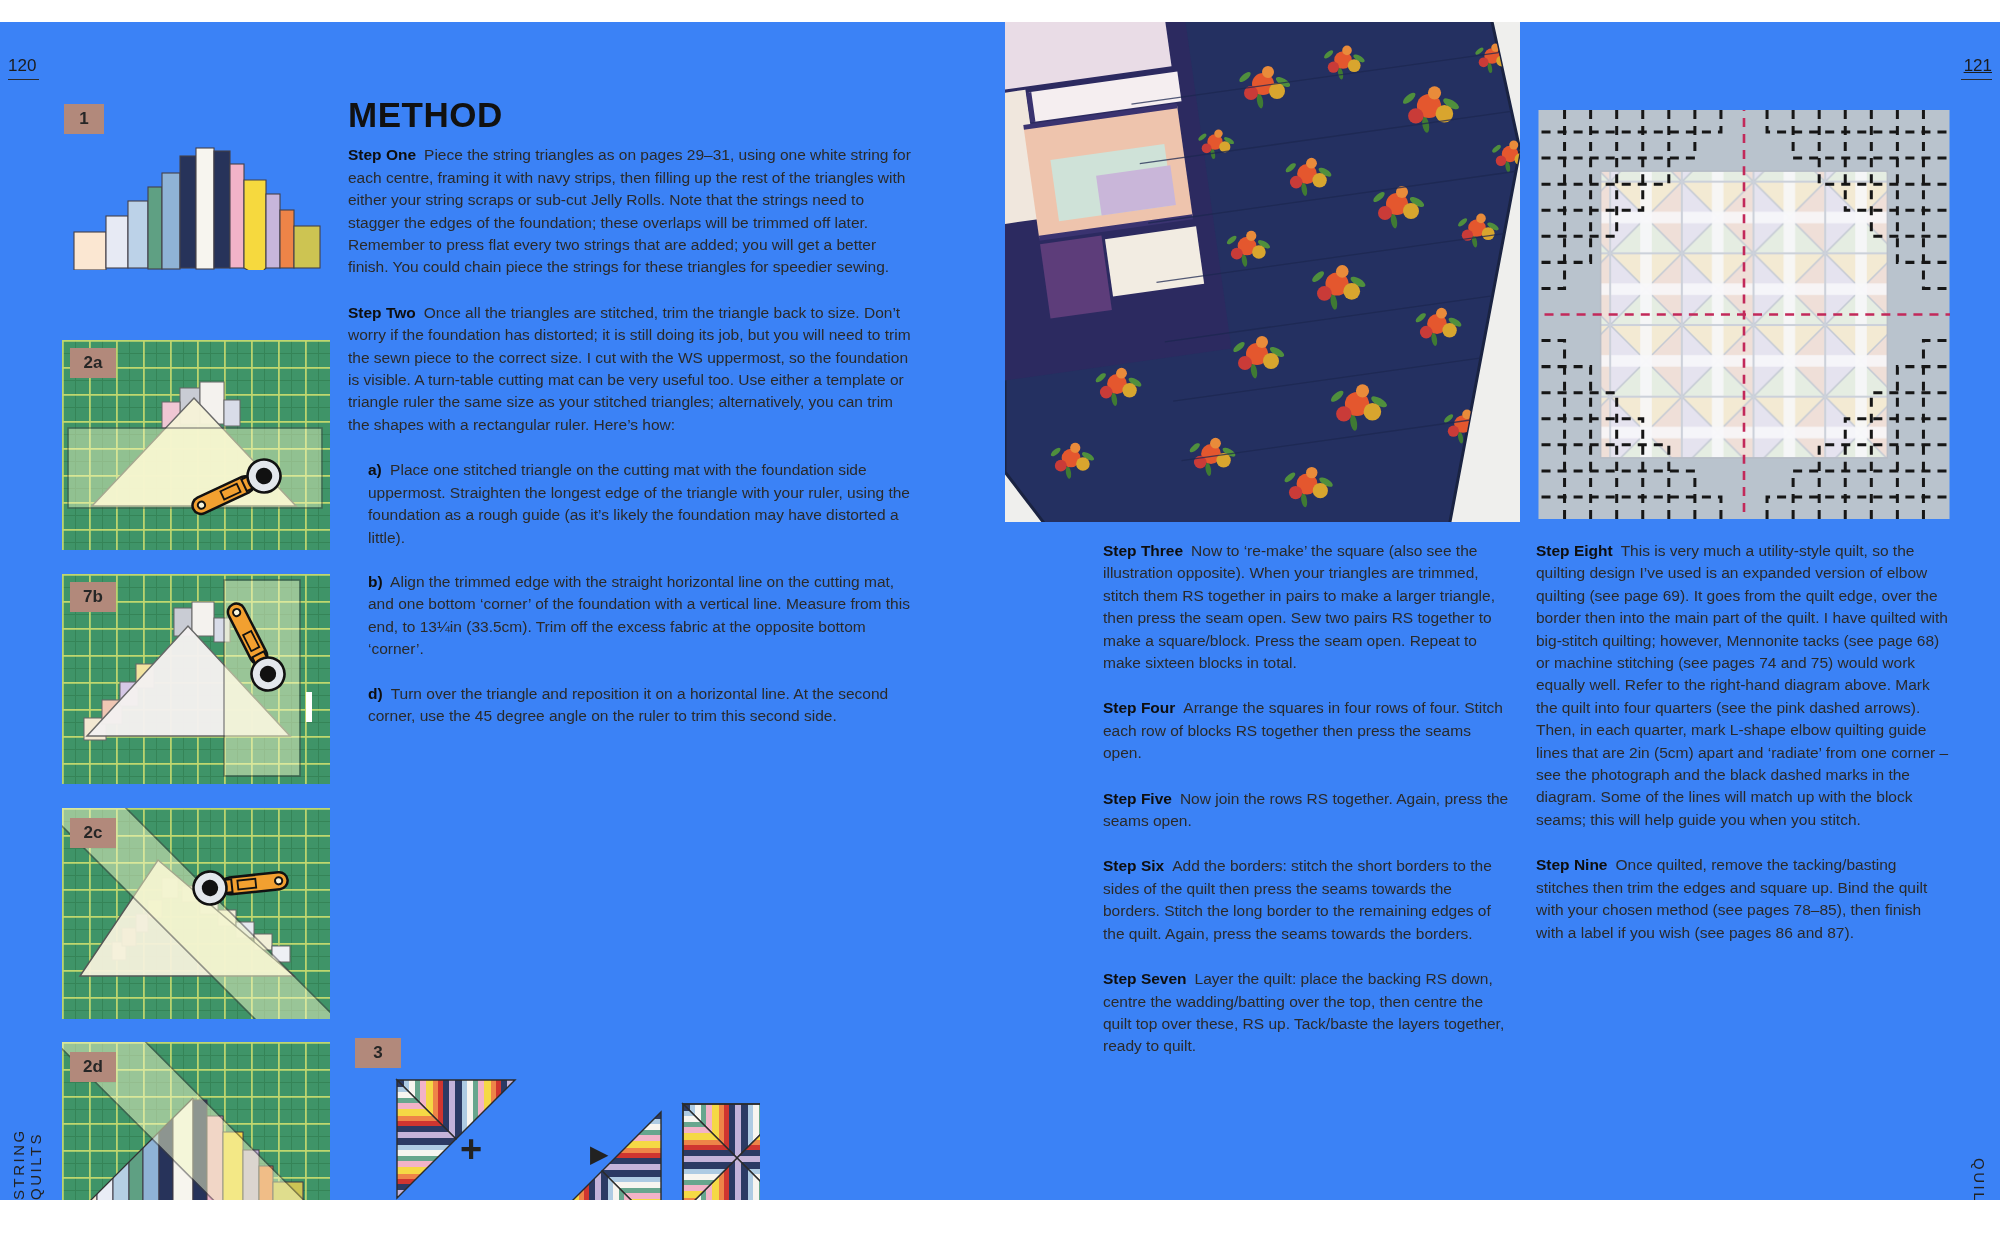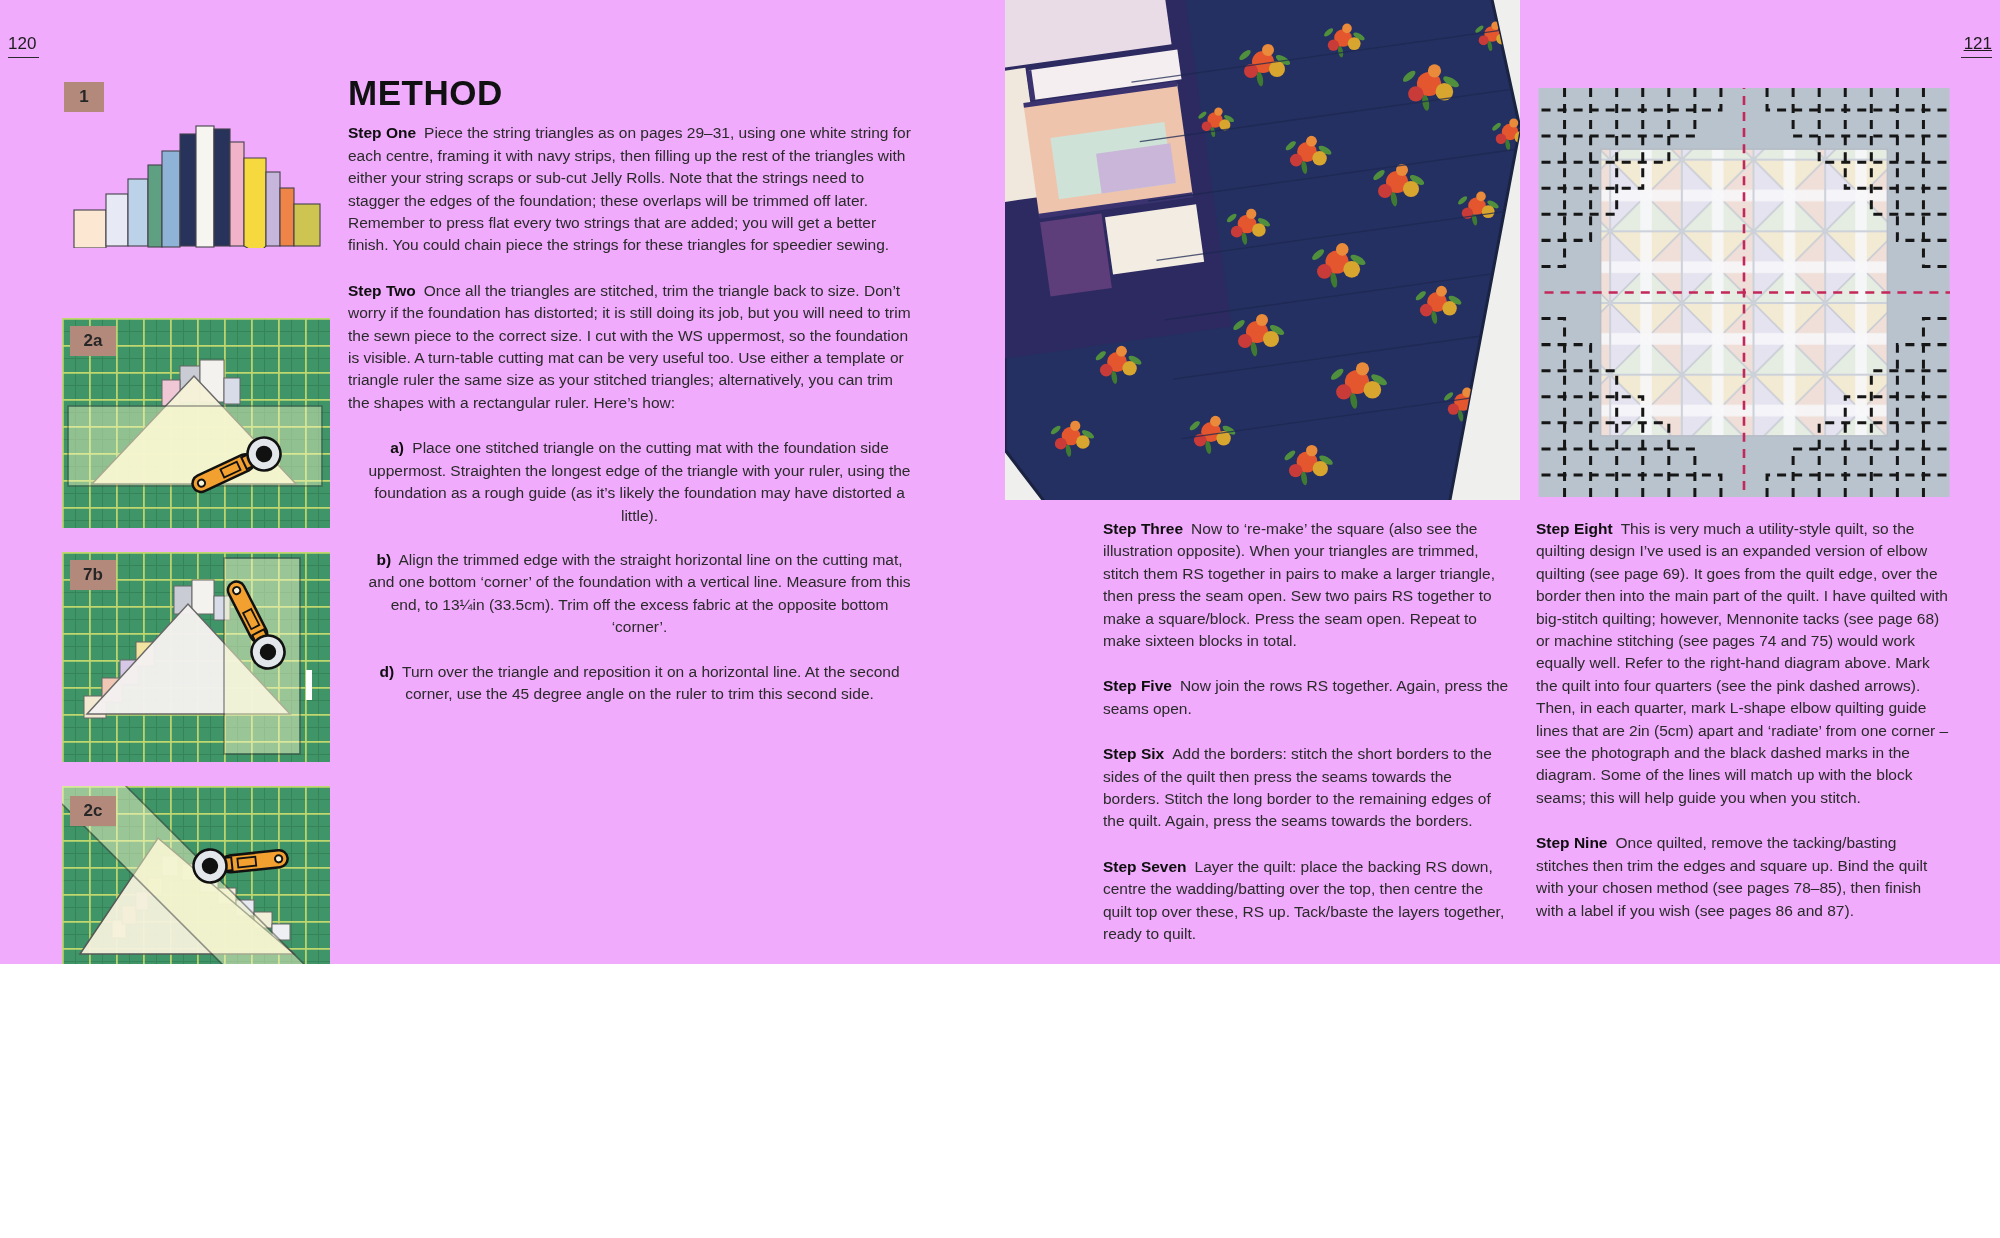--- a/index.html
+++ b/index.html
@@ -1,34 +1,34 @@
 <!DOCTYPE html>
 <html><head>
 <meta charset="utf-8">
 <style>
   html,body{margin:0;padding:0;background:#ffffff;}
-  #page{position:relative;width:2000px;height:964px;background:#f0abfc;overflow:hidden;
-        font-family:"Liberation Sans", sans-serif;color:#2a2a2a;}
+  #page{position:relative;width:2000px;height:1178px;background:#3b82f6;overflow:hidden;
+        font-family:"Liberation Sans", sans-serif;color:#2a2a2a;margin-top:22px;}
   .pageno{position:absolute;top:34px;font-size:17px;color:#1c1c1c;
           border-bottom:1.6px solid #2b2b2b;padding:0 3px 3px 0;}
   .pageno.left{left:8px;}
   .pageno.right{right:8px;padding:0 0 3px 3px;text-decoration:underline;}
   .vtext-left{position:absolute;left:10px;top:1072px;writing-mode:vertical-rl;transform:rotate(180deg);
           font-size:15px;letter-spacing:2.5px;color:#222;}
   .vtext-right{position:absolute;left:1971px;top:1136px;writing-mode:vertical-rl;
           font-size:15px;letter-spacing:2.5px;color:#222;}
   .figlabel{position:absolute;width:46px;height:30px;background:#b2897b;color:#262626;
           font-weight:bold;font-size:17px;display:flex;align-items:center;justify-content:center;z-index:5;}
   .fig{position:absolute;}
   .col{position:absolute;font-size:15.5px;line-height:22.4px;}
   .col h1{font-size:35px;font-weight:700;letter-spacing:.5px;color:#111;margin:0 0 18px 0;}
   .col p{margin:0 0 23px 0;}
   .col p b{color:#0e0e0e;margin-right:8px;}
   .substeps{margin-left:20px;}
-  .substeps p{margin:0 0 22px 0;text-align:center;}
+  .substeps p{margin:0 0 22px 0;}
   .substeps p b{margin-right:4px;}
   .glyph{position:absolute;color:#222;}
 </style>
 </head>
 <body>
 
 <div id="page">
 
   <svg width="0" height="0" style="position:absolute" aria-hidden="true">
     <defs>
@@ -292,20 +292,21 @@
       <path d="M205,-8 V416 M-10,204 H420" stroke="#c2295a" stroke-width="2.6" stroke-dasharray="9 7" fill="none"></path>
       <polygon points="205,-16 199,-4 211,-4" fill="#c2295a"></polygon>
       <polygon points="205,424 199,412 211,412" fill="#c2295a"></polygon>
       <polygon points="-16,204 -4,198 -4,210" fill="#c2295a"></polygon>
       <polygon points="426,204 414,198 414,210" fill="#c2295a"></polygon>
     </g>
   </svg>
 
   <div class="col" style="left:1103px;top:518px;width:409px;">
     <p class="step"><b>Step Three</b><span>Now to ‘re-make’ the square (also see the illustration opposite). When your triangles are trimmed, stitch them RS together in pairs to make a larger triangle, then press the seam open. Sew two pairs RS together to make a square/block. Press the seam open. Repeat to make sixteen blocks in total.</span></p>
+    <p class="step"><b>Step Four</b><span>Arrange the squares in four rows of four. Stitch each row of blocks RS together then press the seams open.</span></p>
     <p class="step"><b>Step Five</b><span>Now join the rows RS together. Again, press the seams open.</span></p>
     <p class="step"><b>Step Six</b><span>Add the borders: stitch the short borders to the sides of the quilt then press the seams towards the borders. Stitch the long border to the remaining edges of the quilt. Again, press the seams towards the borders.</span></p>
     <p class="step"><b>Step Seven</b><span>Layer the quilt: place the backing RS down, centre the wadding/batting over the top, then centre the quilt top over these, RS up. Tack/baste the layers together, ready to quilt.</span></p>
   </div>
 
   <div class="col" style="left:1536px;top:518px;width:416px;">
     <p class="step"><b>Step Eight</b><span>This is very much a utility-style quilt, so the quilting design I’ve used is an expanded version of elbow quilting (see page 69). It goes from the quilt edge, over the border then into the main part of the quilt. I have quilted with big-stitch quilting; however, Mennonite tacks (see page 68) or machine stitching (see pages 74 and 75) would work equally well. Refer to the right-hand diagram above. Mark the quilt into four quarters (see the pink dashed arrows). Then, in each quarter, mark L-shape elbow quilting guide lines that are 2in (5cm) apart and ‘radiate’ from one corner – see the photograph and the black dashed marks in the diagram. Some of the lines will match up with the block seams; this will help guide you when you stitch.</span></p>
     <p class="step"><b>Step Nine</b><span>Once quilted, remove the tacking/basting stitches then trim the edges and square up. Bind the quilt with your chosen method (see pages 78–85), then finish with a label if you wish (see pages 86 and 87).</span></p>
   </div>
 

